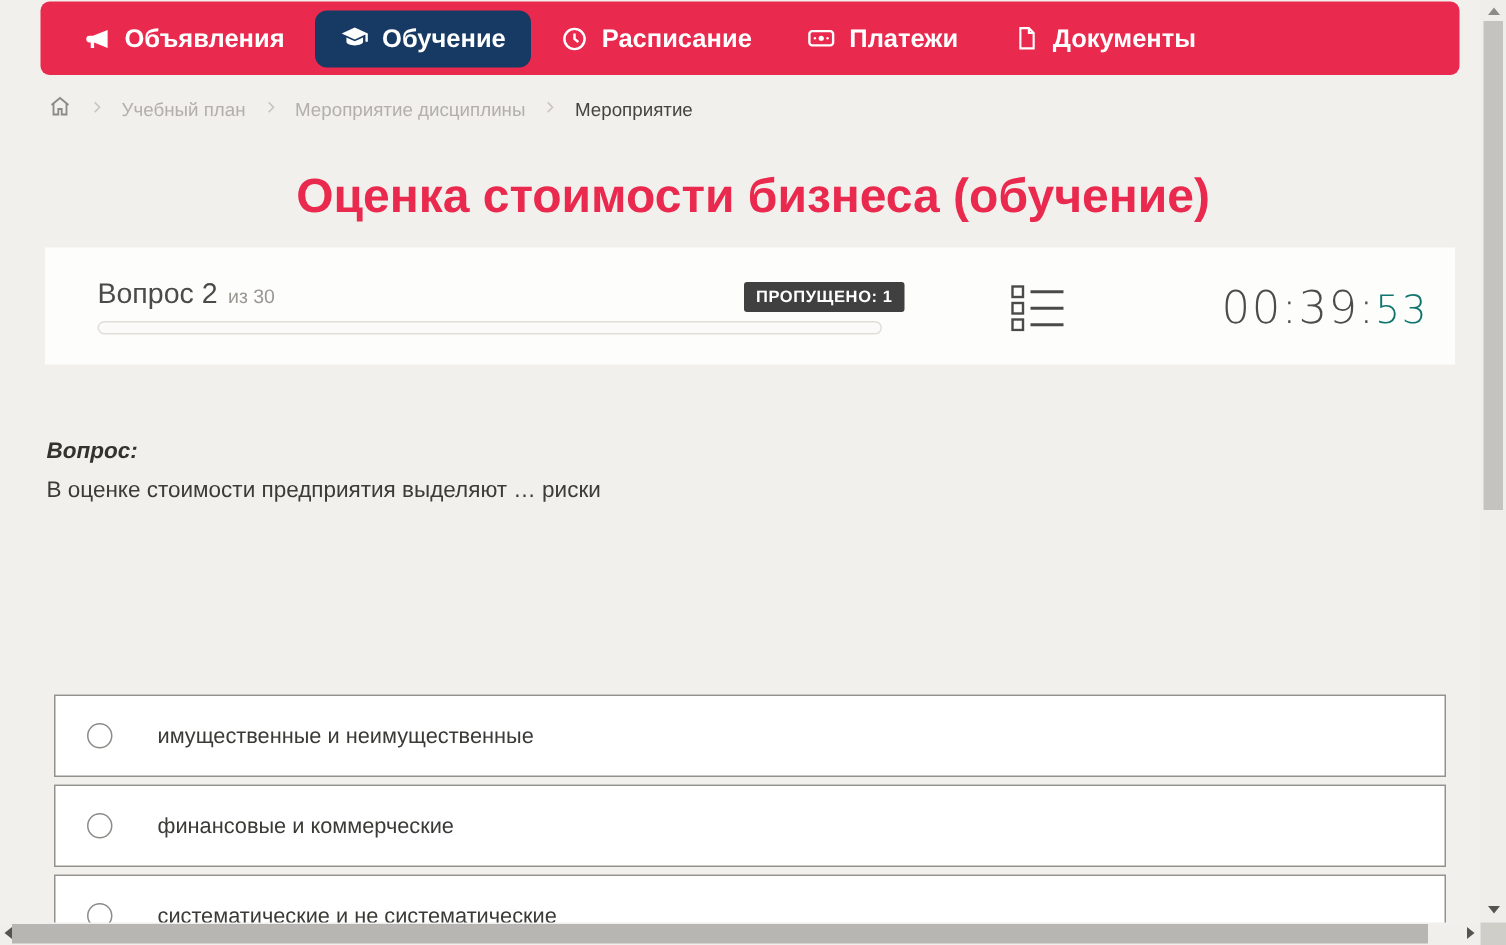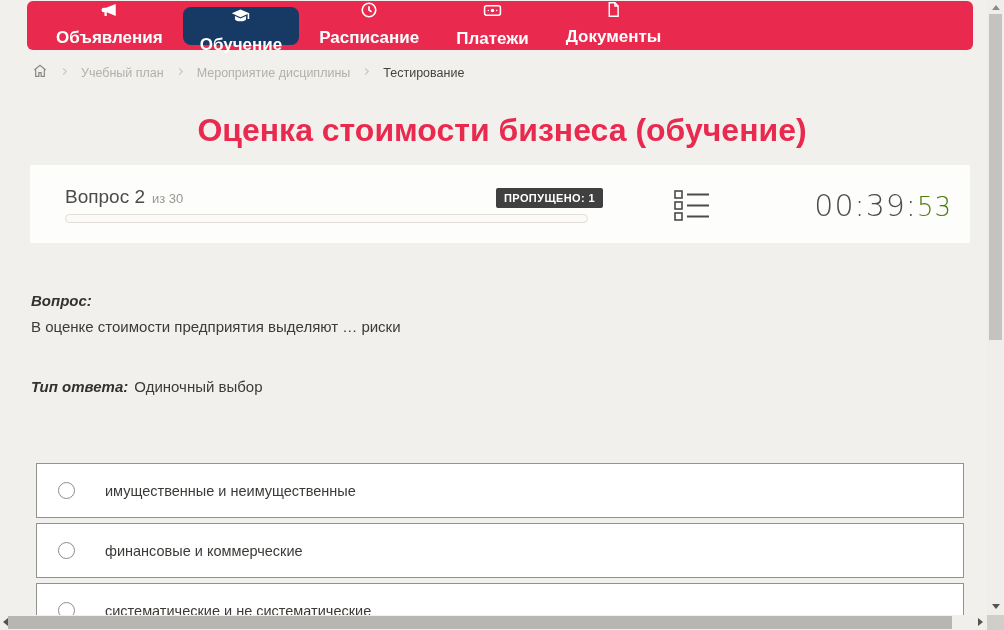--- a/index.html
+++ b/index.html
@@ -8,21 +8,21 @@
     background:#f1f0ec;font-family:"Liberation Sans",sans-serif;
   }
   
   .nav{
     position:absolute;left:27px;top:1px;width:946px;height:49px;
     background:#e9294d;border-radius:6px;display:flex;align-items:center;
     padding:0 12px;box-sizing:border-box;gap:3px;
   }
   .nav-item{
     display:flex;align-items:center;gap:9px;padding:0 17px;height:49px;
-    color:#fff;font-size:17px;font-weight:700;white-space:nowrap;cursor:pointer;flex-direction:column;
+    color:#fff;font-size:17px;font-weight:700;white-space:nowrap;cursor:pointer;
   }
   .nav-item.active{background:#173a64;border-radius:8px;height:38px;}
   .nav-item svg{display:block;}
   .chev{margin-left:4px;}
   
   .breadcrumb{
     position:absolute;left:32px;top:63px;display:flex;align-items:center;gap:11px;
     font-size:12.5px;color:#b3b0ab;
   }
   .crumb{cursor:pointer;}
@@ -44,21 +44,21 @@
     position:absolute;left:35px;top:49px;width:521px;height:7px;
     border:1px solid #e1ded8;border-radius:5px;background:#fbfaf8;
   }
   .progress-fill{height:100%;width:0;background:#e9294d;border-radius:5px;}
   .list-btn{position:absolute;left:644px;top:25px;cursor:pointer;}
   .timer{
     position:absolute;right:18px;top:23px;
     font-family:"DejaVu Sans",sans-serif;font-weight:200;
     font-size:30px;color:#4c4c4a;letter-spacing:1px;
   }
-  .timer .secs{color:#4d7c0f;font-size:26px;}
+  .timer .secs{color:#0f766e;font-size:26px;}
   
   .q-label{position:absolute;left:31px;top:292px;font-size:15px;font-weight:700;font-style:italic;color:#33322e;}
   .q-text{position:absolute;left:31px;top:318px;font-size:15px;color:#3b3b37;}
   .q-type{position:absolute;left:31px;top:378px;font-size:15px;color:#3b3b37;}
   .q-type .t-label{font-weight:700;font-style:italic;color:#33322e;margin-right:6px;}
   
   .option{
     position:absolute;left:36px;width:928px;height:55px;background:#fff;
     border:1px solid #94928c;box-sizing:border-box;display:flex;align-items:center;cursor:pointer;
   }
@@ -145,21 +145,21 @@
           <path d="M9 5l7 7-7 7" fill="none" stroke="#c9c6c1" stroke-width="2.4"></path>
         </svg></span>
     <span class="crumb">Учебный план</span>
     <span><svg width="11" height="11" viewBox="0 0 24 24">
           <path d="M9 5l7 7-7 7" fill="none" stroke="#c9c6c1" stroke-width="2.4"></path>
         </svg></span>
     <span class="crumb">Мероприятие дисциплины</span>
     <span><svg width="11" height="11" viewBox="0 0 24 24">
           <path d="M9 5l7 7-7 7" fill="none" stroke="#c9c6c1" stroke-width="2.4"></path>
         </svg></span>
-    <span class="crumb current">Тестирование</span>
+    <span class="crumb current">Мероприятие</span>
   </div>
 
   <div class="page-title">Оценка стоимости бизнеса (обучение)</div>
 
   <div class="card">
     <div class="q-num">
       <span>Вопрос 2</span><span class="q-of">из 30</span>
     </div>
     <div class="badge">ПРОПУЩЕНО: 1</div>
     <div class="progress">
@@ -175,23 +175,20 @@
         <line x1="13" y1="26.5" x2="35" y2="26.5" stroke="#4a4a48" stroke-width="2"></line>
       </svg>
     </div>
     <div class="timer">
       <span>00:39:</span><span class="secs">53</span>
     </div>
   </div>
 
   <div class="q-label">Вопрос:</div>
   <div class="q-text">В оценке стоимости предприятия выделяют … риски</div>
-  <div class="q-type">
-    <span class="t-label">Тип ответа:</span><span>Одиночный выбор</span>
-  </div>
 
   <div class="option opt1">
     <span class="radio"></span>
     <span class="opt-label">имущественные и неимущественные</span>
   </div>
   <div class="option opt2">
     <span class="radio"></span>
     <span class="opt-label">финансовые и коммерческие</span>
   </div>
   <div class="option opt3">

